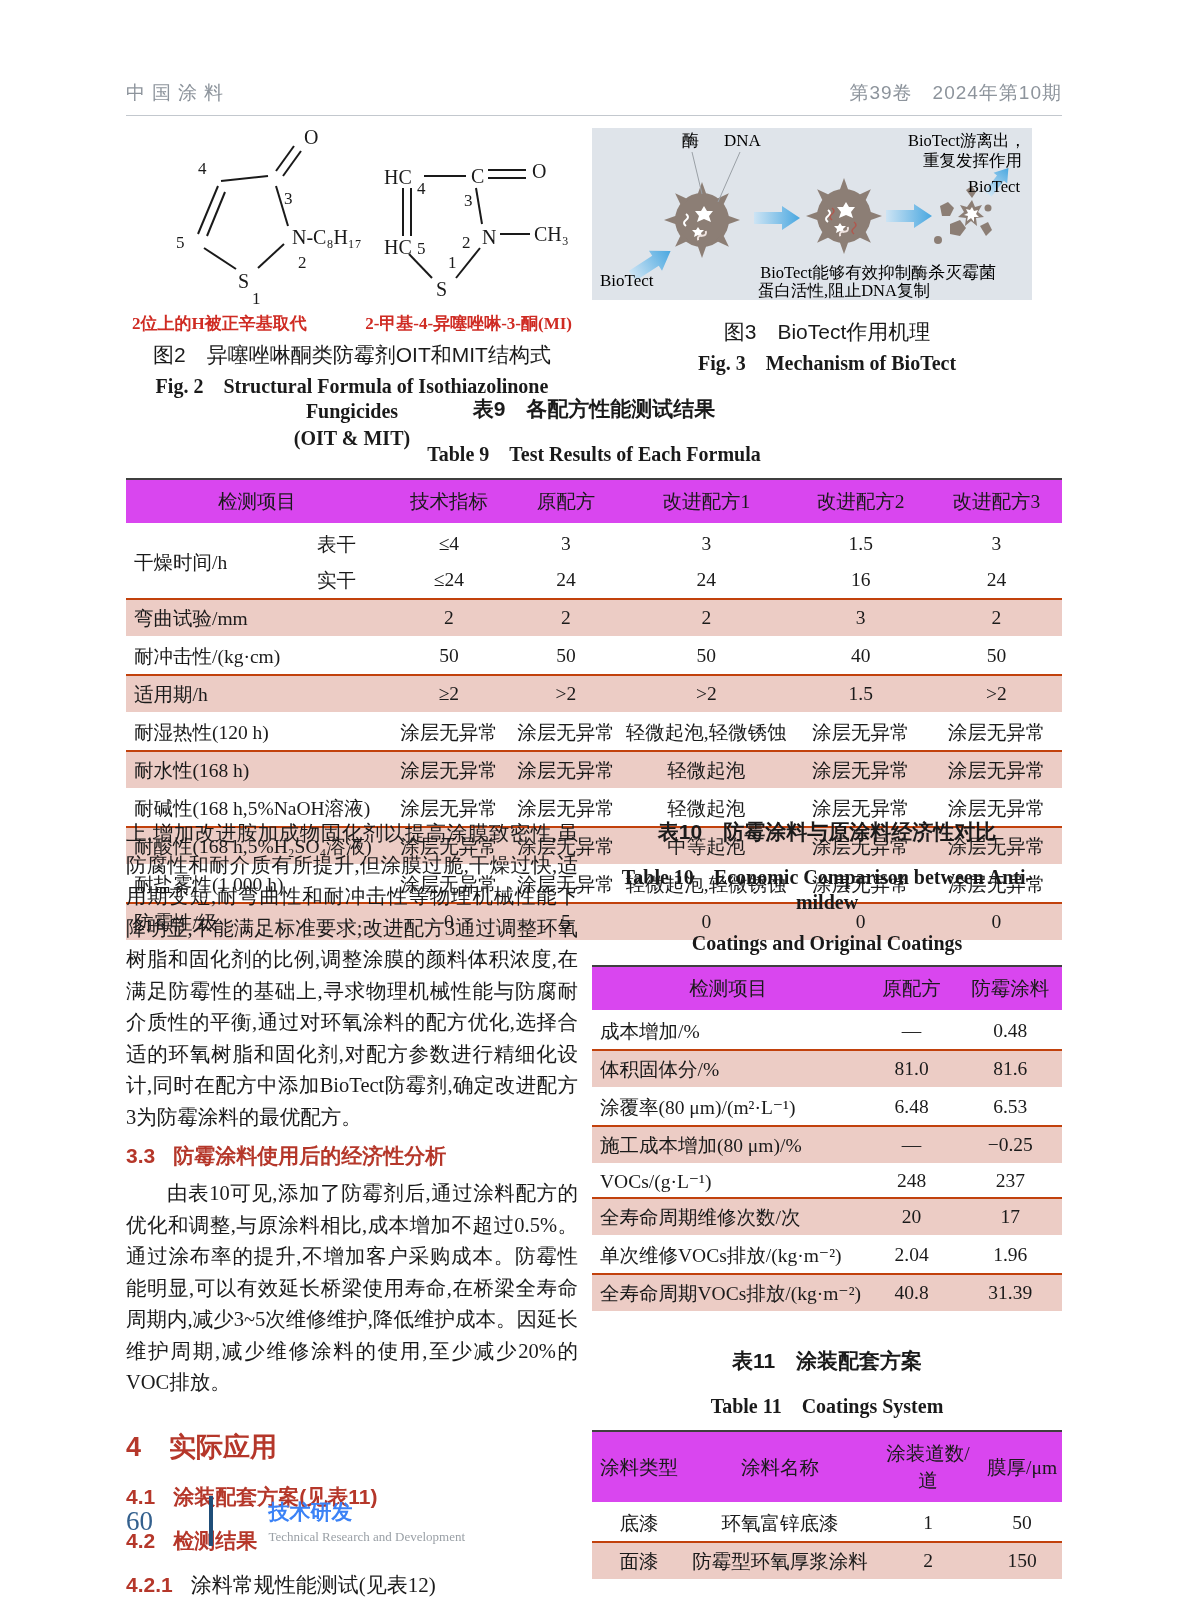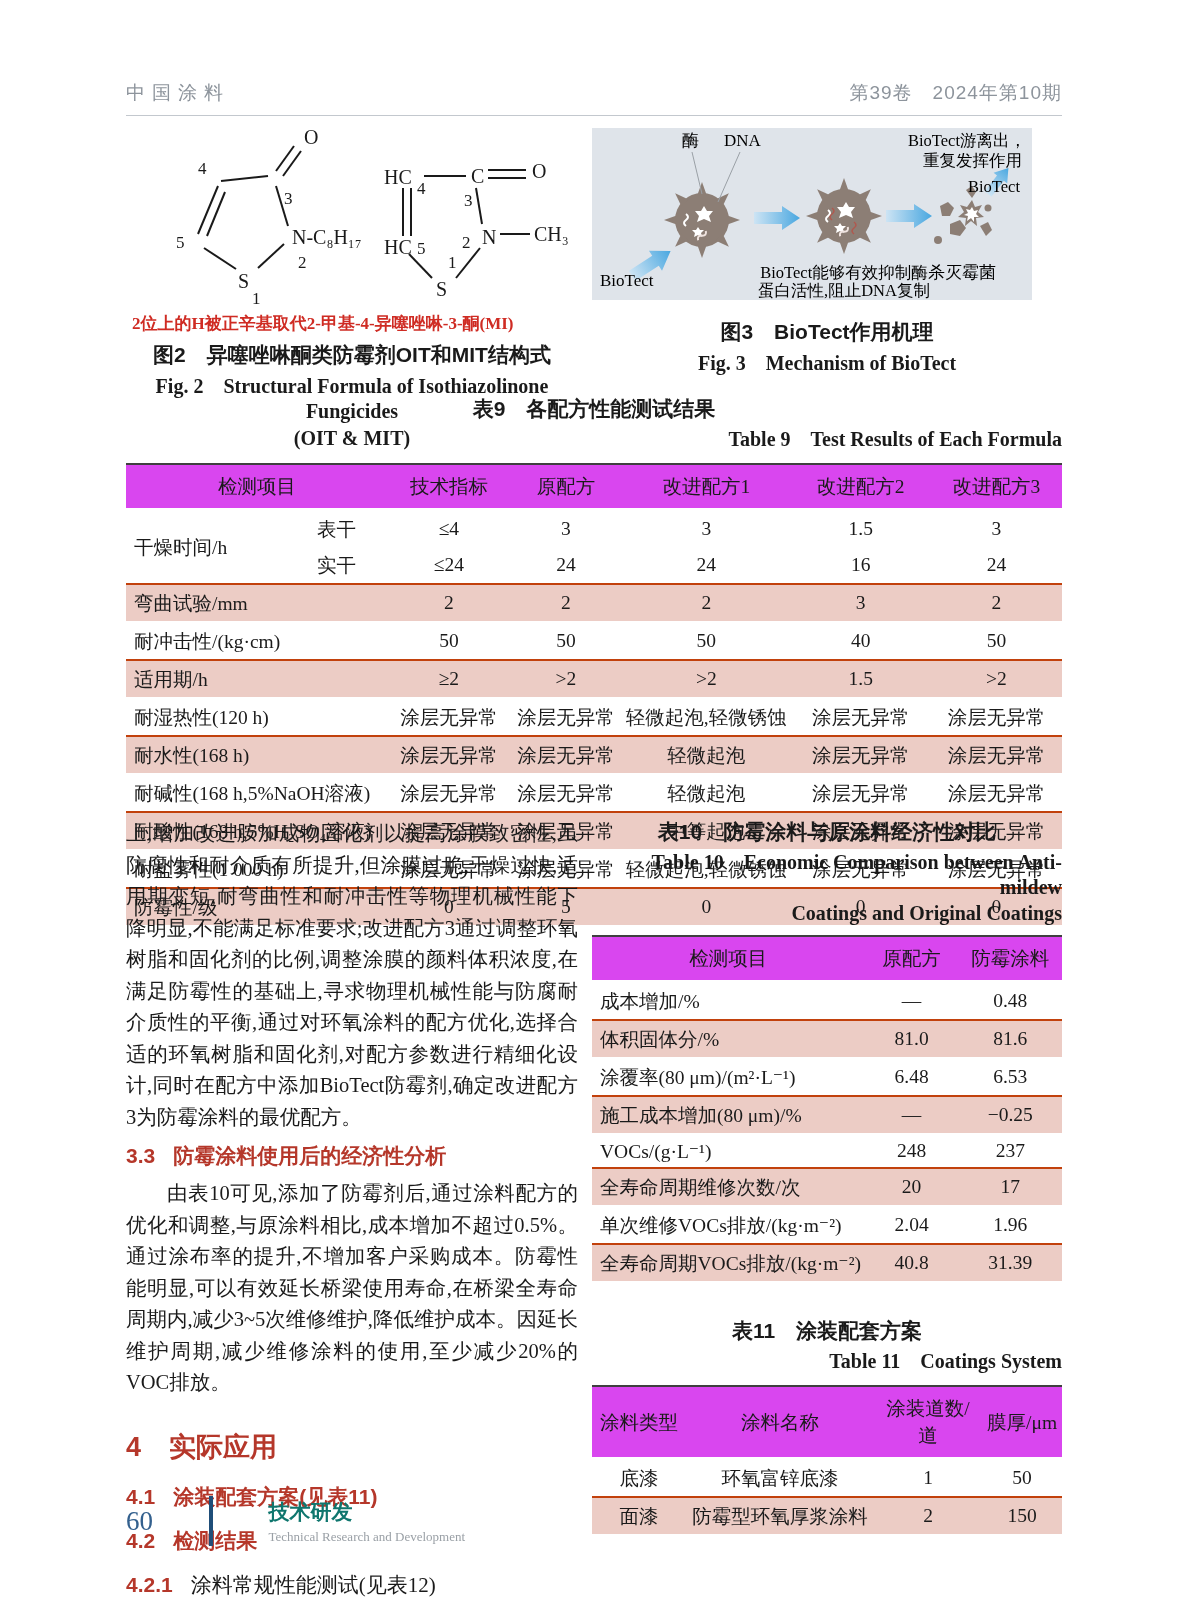--- a/index.html
+++ b/index.html
@@ -6,30 +6,30 @@
   .page{position:relative;width:1187px;height:1600px;background:#ffffff;margin:0 auto;
         font-family:"Liberation Serif","DejaVu Serif",serif;color:#1a1a1a;overflow:hidden;}
   
   .hdr{position:absolute;left:126px;top:80px;width:936px;display:flex;justify-content:space-between;
        align-items:flex-end;color:#8d949c;font-family:"Liberation Sans","DejaVu Sans",sans-serif;
        font-size:19px;padding-bottom:9px;border-bottom:1.5px solid #c3c8ce;}
   .hdr .jn{letter-spacing:7px;}
   .hdr .iss{letter-spacing:1px;}
   
   .figwrap{position:absolute;}
-  .capcn{font-family:"Liberation Sans","DejaVu Sans",sans-serif;font-weight:bold;font-size:21px;
+  .capcn{font-family:"Liberation Sans","DejaVu Sans",sans-serif;font-weight:normal;font-size:21px;
          text-align:center;margin-top:6px;}
   .capen{font-family:"Liberation Serif","DejaVu Serif",serif;font-weight:bold;font-size:20px;
          text-align:center;margin-top:4px;}
-  .fig2-reds{display:flex;color:#cf2b23;font-weight:bold;
+  .fig2-reds{display:flex;justify-content:space-between;color:#cf2b23;font-weight:bold;
              font-size:17px;padding:0 6px;margin-top:2px;}
   .fig2-reds span{display:block;}
   
   .tblttl-cn{font-family:"Liberation Sans","DejaVu Sans",sans-serif;font-weight:bold;font-size:21px;text-align:center;}
-  .tblttl-en{font-family:"Liberation Serif","DejaVu Serif",serif;font-weight:bold;font-size:20px;text-align:right;margin-top:3px;}
+  .tblttl-en{font-family:"Liberation Serif","DejaVu Serif",serif;font-weight:bold;font-size:20px;text-align:center;margin-top:18px;}
   table.t{width:100%;border-collapse:collapse;border-top:2px solid #3f3f3f;border-bottom:2px solid #3f3f3f;
           font-size:19.5px;margin-top:10px;}
   table.t th{background:#d946ef;font-weight:normal;padding:8px 3px;border-bottom:3px solid #fff;text-align:center;}
   table.t td{padding:4.5px 3px;text-align:center;vertical-align:middle;}
   table.t tr.sh td{background:#ecccc5;border-top:2px solid #c2410c;border-bottom:2px solid #fff;}
   table.t td.lab{text-align:left;padding-left:8px;}
   
   .col{position:absolute;width:452px;}
   .col p{font-size:20.5px;line-height:31.5px;text-align:justify;margin:0;}
   .col p.ind{text-indent:2em;}
@@ -39,21 +39,21 @@
   .h41{font-size:21px;margin:0 0 16px;}
   .hmix{font-size:21px;margin:16px 0 14px;}
   .hmix .txt{color:#1a1a1a;font-weight:normal;font-family:"Liberation Serif","DejaVu Serif",serif;}
   .hnum{margin-right:18px;}
   
   .rcol{position:absolute;left:592px;width:470px;}
   
   .foot{position:absolute;left:126px;top:1496px;display:flex;align-items:center;gap:44px;}
   .foot .pg{font-size:27px;color:#33608e;margin-right:12px;}
   .foot .bar{width:3.5px;height:50px;background:#1f4e79;margin-right:12px;}
-  .foot .cn{font-family:Liberation Sans, sans-serif;font-weight:bold;font-size:21px;color:#0f766e;}
+  .foot .cn{font-family:Liberation Sans, sans-serif;font-weight:bold;font-size:21px;color:#3b82f6;}
   .foot .en{font-size:13px;color:#9aa0a6;margin-top:3px;}
   svg text{font-family:"Liberation Serif","DejaVu Serif",serif;}
 </style>
 </head>
 <body>
 
 <div class="page">
 
   <div class="hdr">
     <span class="jn">中国涂料</span>

